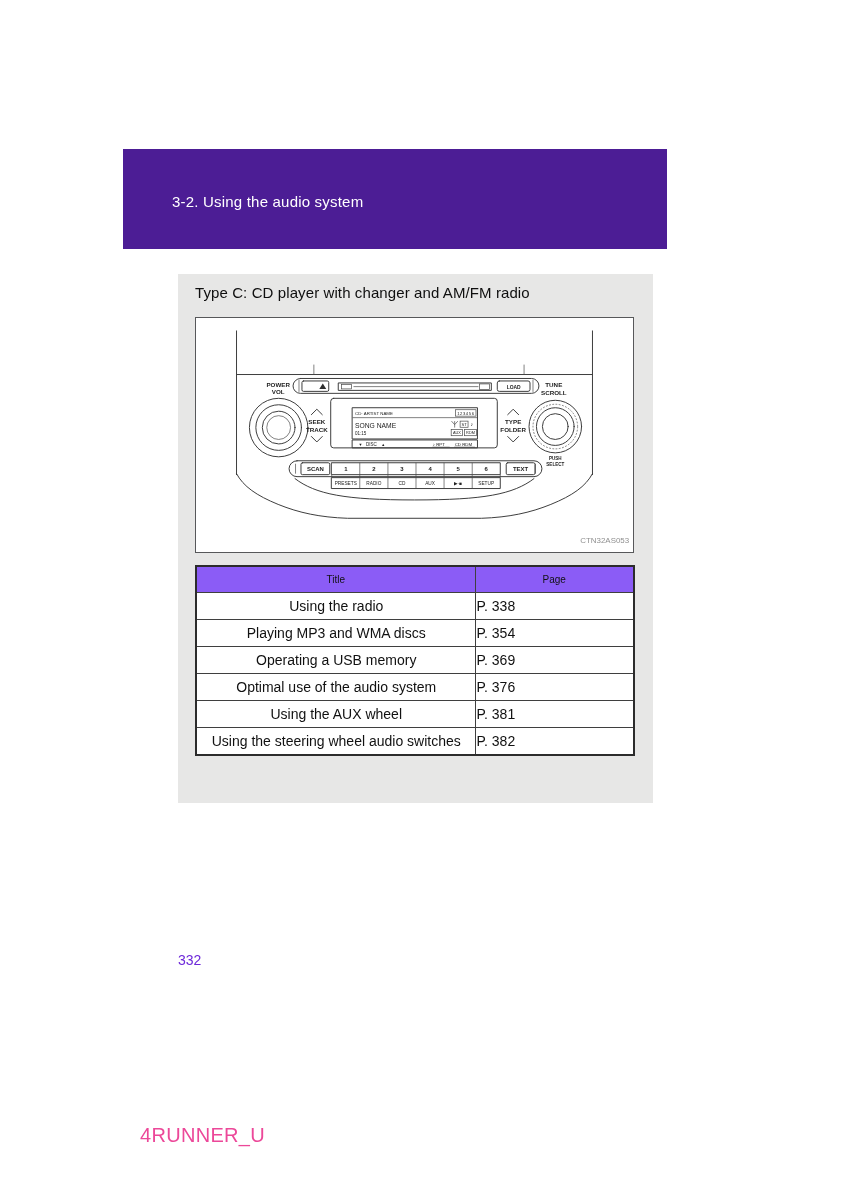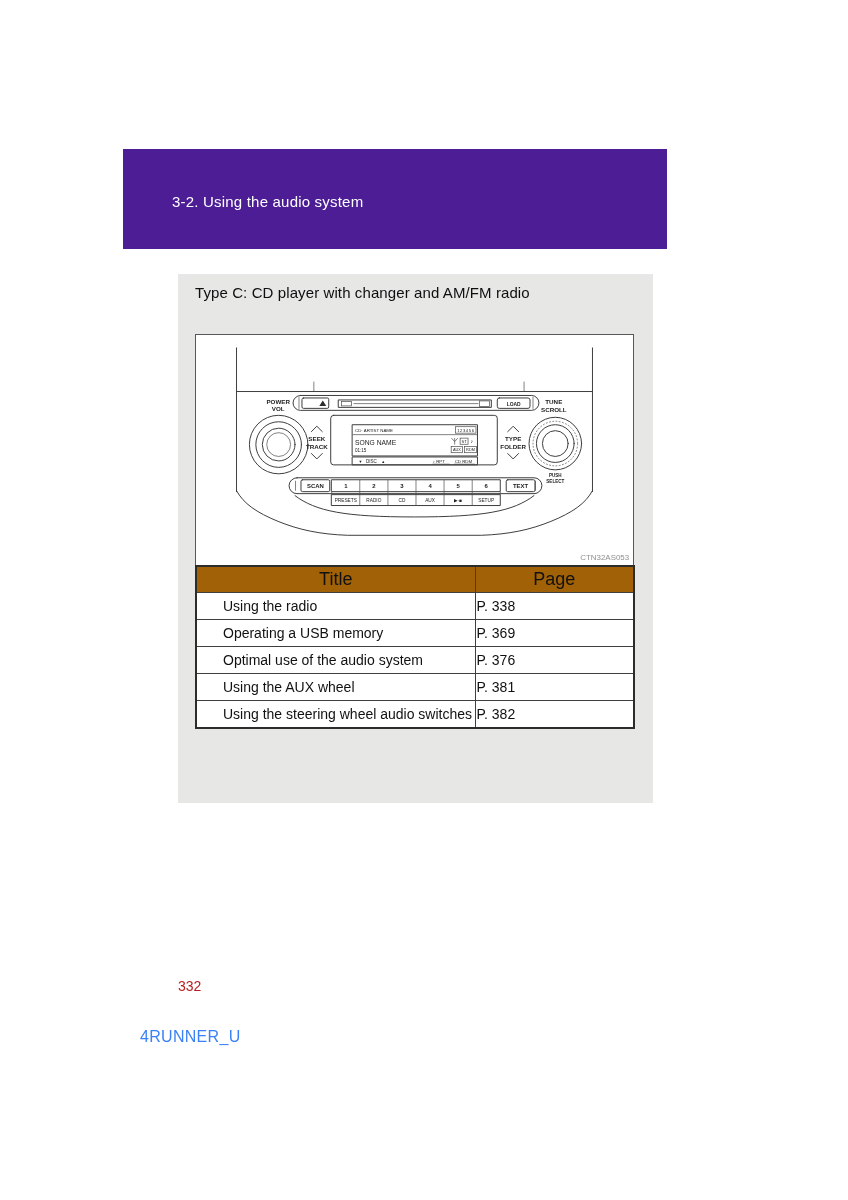--- a/index.html
+++ b/index.html
@@ -17,48 +17,48 @@
   }
   .panel{
     position:absolute;left:178px;top:274px;width:475px;height:529px;
     background:#e7e7e6;
   }
   .panel-title{
     position:absolute;left:17px;top:10px;font-size:15px;color:#0f0f0f;letter-spacing:.1px;
   }
   .figure-box{
     position:absolute;left:17px;top:43px;width:437px;height:234px;
-    background:#ffffff;border:1px solid #57585a;box-sizing:content-box;margin-top:17px;
+    background:#ffffff;border:1px solid #57585a;box-sizing:content-box;
   }
   .figure-box svg{display:block;}
   
   .ln{stroke:#3c3c3c;fill:none;stroke-width:1;stroke-linecap:round;stroke-linejoin:round;}
   .ln-thin{stroke:#4a4a4a;fill:none;stroke-width:.7;}
   .fillw{fill:#ffffff;}
   .lb{fill:#222;font-weight:bold;font-family:"Liberation Sans","DejaVu Sans",sans-serif;}
   .lt{fill:#222;font-family:"Liberation Sans","DejaVu Sans",sans-serif;}
   .cap{fill:#8f8f8f;font-size:8px;font-family:"Liberation Sans","DejaVu Sans",sans-serif;}
   
   .toc{
     position:absolute;left:17px;top:291px;width:438px;
     border-collapse:collapse;table-layout:fixed;
     font-size:14px;color:#111;
   }
   .toc th,.toc td{border:1px solid #3f3f3f;}
   .toc{border:2px solid #2c2c2c;}
   .toc th{
-    background:#a16207;font-weight:normal;height:23px;text-align:center;font-size:18px;
+    background:#8b5cf6;font-weight:normal;height:23px;text-align:center;font-size:10px;
   }
   .toc td{height:24px;background:#ffffff;}
-  .toc td.t{padding-left:26px;text-align:left;}
+  .toc td.t{padding-left:2px;text-align:center;}
   .toc td.p{text-align:left;}
   .col-title{width:279px;}
   .col-page{width:159px;}
-  .page-number{position:absolute;left:178px;top:978px;font-size:14px;color:#b91c1c;}
-  .model-code{position:absolute;left:140px;top:1028px;font-size:16px;color:#3b82f6;letter-spacing:.3px;}
+  .page-number{position:absolute;left:178px;top:952px;font-size:14px;color:#6d28d9;}
+  .model-code{position:absolute;left:140px;top:1124px;font-size:20px;color:#ec4899;letter-spacing:.3px;}
 </style>
 </head>
 <body>
 
 <div>
 
   <div class="header-bar">
     <span class="crumb">3-2. Using the audio system</span>
   </div>
 
@@ -217,20 +217,24 @@
           <th>Title</th>
           <th>Page</th>
         </tr>
       </thead>
       <tbody>
         <tr>
           <td class="t">Using the radio</td>
           <td class="p">P. 338</td>
         </tr>
         <tr>
+          <td class="t">Playing MP3 and WMA discs</td>
+          <td class="p">P. 354</td>
+        </tr>
+        <tr>
           <td class="t">Operating a USB memory</td>
           <td class="p">P. 369</td>
         </tr>
         <tr>
           <td class="t">Optimal use of the audio system</td>
           <td class="p">P. 376</td>
         </tr>
         <tr>
           <td class="t">Using the AUX wheel</td>
           <td class="p">P. 381</td>

